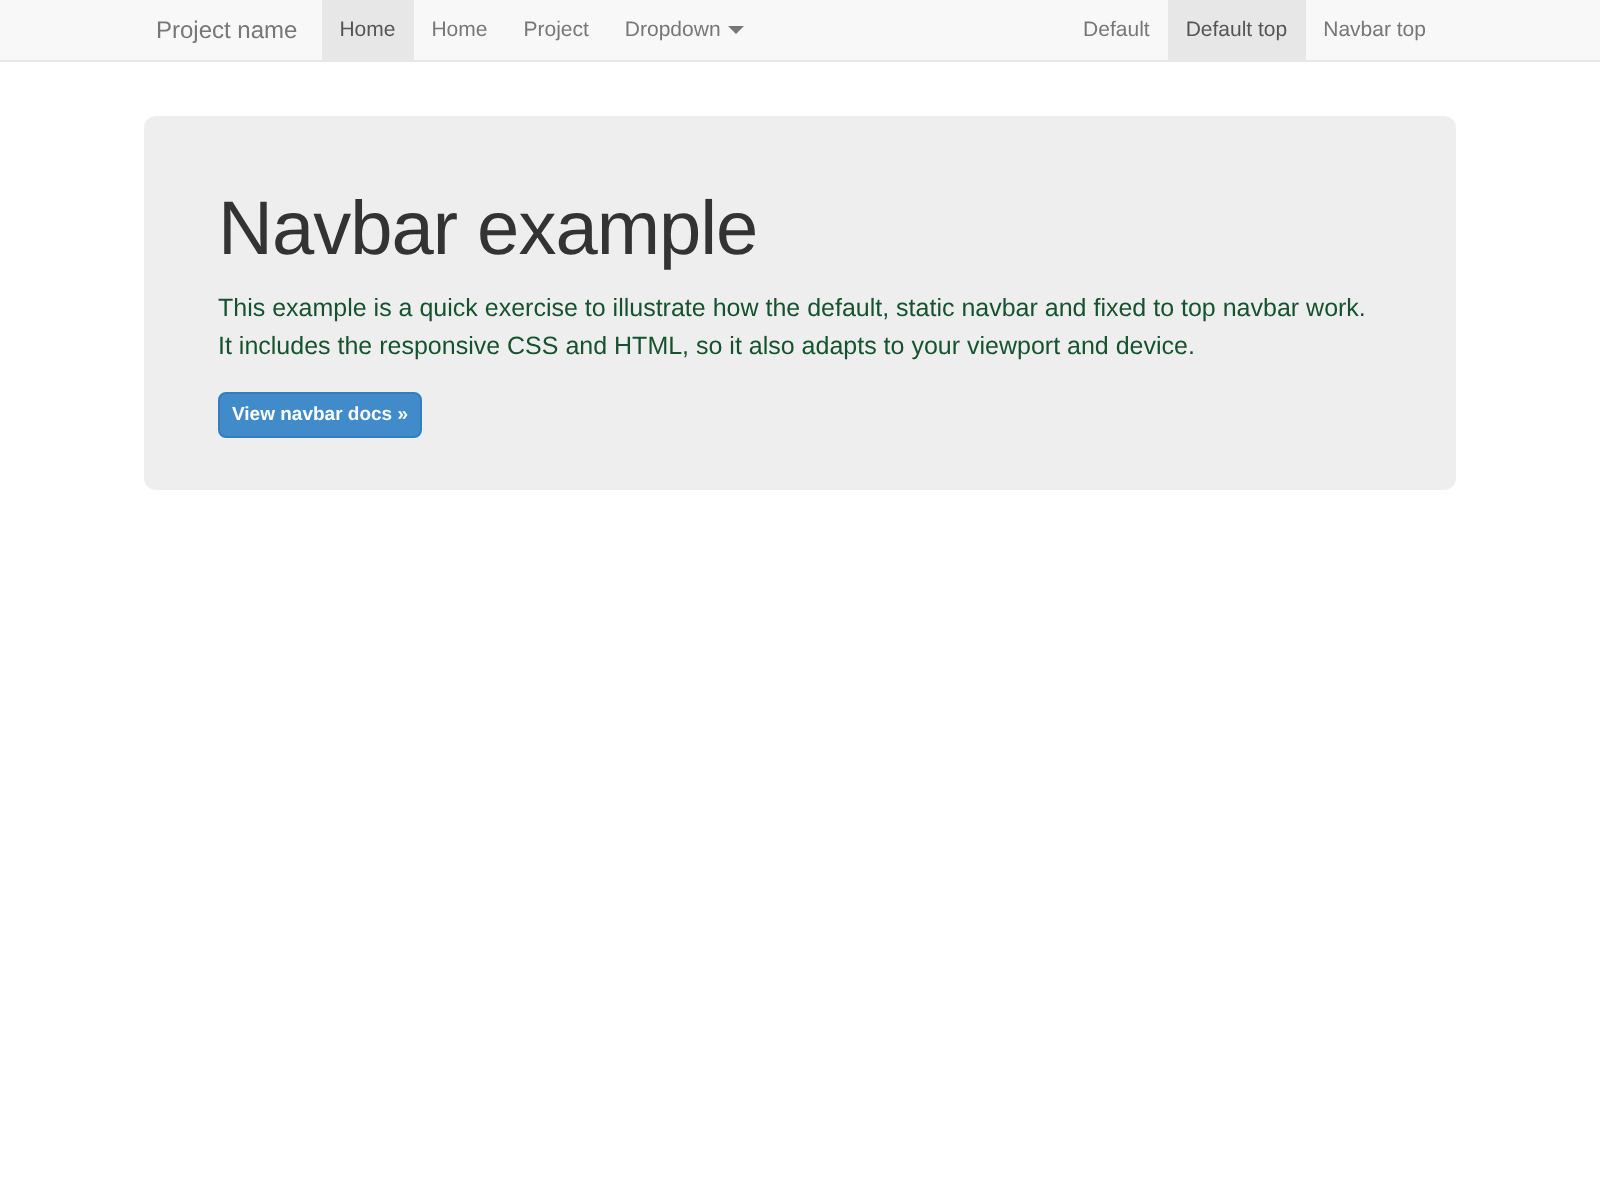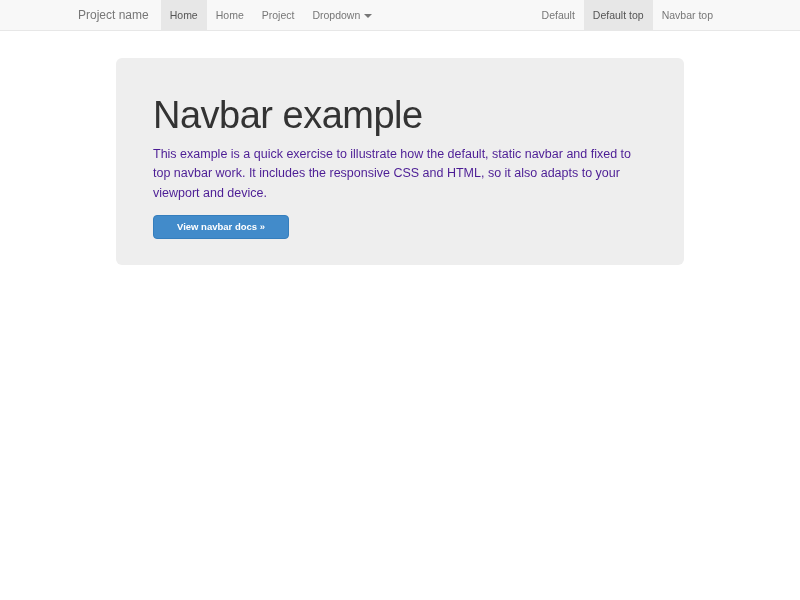--- a/index.html
+++ b/index.html
@@ -65,52 +65,52 @@
     vertical-align: middle;
     width: 0;
     height: 0;
     border-top: 4px solid #777777;
     border-left: 4px solid transparent;
     border-right: 4px solid transparent;
   }
 
   
   .jumbotron {
-    width: 568px;
+    width: 656px;
     box-sizing: border-box;
     margin: 27px auto 0;
     background: #eeeeee;
     border-radius: 6px;
     padding: 38px 37px 26px;
   }
   .jumbotron h1 {
     margin: 0;
     font-size: 38px;
     line-height: 1.05;
     font-weight: normal;
     color: #333333;
     letter-spacing: -0.5px;
   }
   .jumbotron p {
     margin: 9px 0 12px;
     font-size: 12.5px;
     line-height: 1.55;
-    color: #4c1d95;
+    color: #14532d;
     max-width: 586px;
   }
   .btn-primary {
     display: inline-block;
     background: #428bca;
     border: 1px solid #357ebd;
     color: #ffffff;
     font-family: "Liberation Sans", "DejaVu Sans", sans-serif;
     font-size: 9.5px;
     font-weight: bold;
     line-height: 1;
-    padding: 6px 23px;
+    padding: 6px 6px;
     border-radius: 4px;
     cursor: pointer;
   }
 </style>
 </head>
 <body>
 
 <nav class="navbar">
   <div class="navbar-inner">
     <div class="navbar-left">

